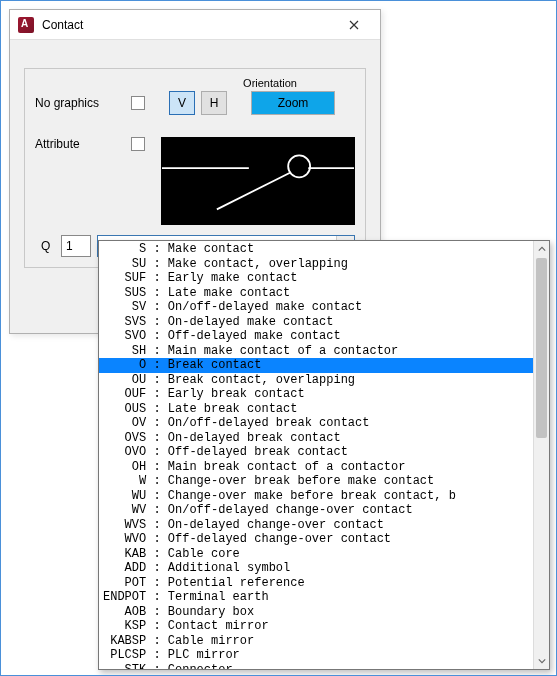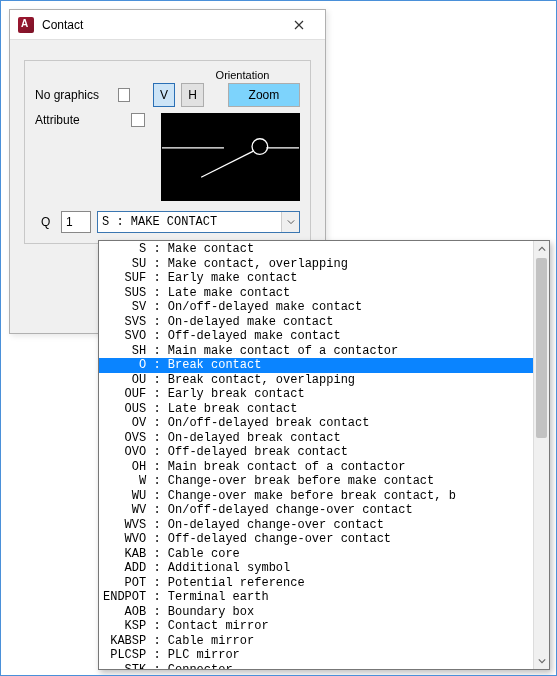--- a/index.html
+++ b/index.html
@@ -11,21 +11,21 @@
     background: #fff;
     width: 557px;
     height: 676px;
     position: relative;
     border: 1px solid #4a90d9;
   }
   .dialog {
     position: absolute;
     left: 8px;
     top: 8px;
-    width: 317px;
+    width: 372px;
     height: 325px;
     border: 1px solid #b0b0b0;
     background: #f0f0f0;
     box-shadow: 2px 2px 6px rgba(0,0,0,0.1);
   }
   .titlebar {
     height: 30px;
     background: #fff;
     border-bottom: 1px solid #e0e0e0;
     display: flex;
@@ -49,59 +49,59 @@
   }
   .titlebar .title { flex:1; font-size:12px; }
   .titlebar .close {
     width:40px; height:26px;
     display:flex;align-items:center;justify-content:center;
     font-size:14px;
     background:transparent;
     border:none;
   }
   .client {
-    padding: 20px 14px 0 14px;
+    padding: 28px 14px 0 14px;
     position:relative;
     height: calc(100% - 30px);
   }
   .panel {
     border:1px solid #c8c8c8;
     background:#f0f0f0;
     padding:8px 10px 10px 10px;
   }
   .orient-label{
     text-align:center;
     font-size:11px;
     margin-left:150px;
     margin-bottom:2px;
   }
   .row1{
     display:flex;
     align-items:center;
     gap:6px;
-    margin-bottom:6px;
+    margin-bottom:22px;
   }
   .lbl-nog{ width:90px; font-size:12px;}
   .chk{
     width:14px;height:14px;border:1px solid #888;background:#fff;
   }
   .orient-btn{
     width:26px;height:24px;
     border:1px solid #adadad;
     background:#e1e1e1;
     font-size:12px;
     display:flex;align-items:center;justify-content:center;
   }
   .orient-btn.sel{
     background:#cce4f7;
     border:1px solid #2a6fb5;
   }
   .zoom-btn{
     width:84px;height:24px;
-    border:1px solid #adadad;background:#7dd3fc;
+    border:1px solid #adadad;background:#0ea5e9;
     font-size:12px;
     display:flex;align-items:center;justify-content:center;
     margin-left:18px;
   }
   .row2{
     display:flex;align-items:flex-start;gap:6px;
   }
   .attr-col{width:110px;}
   .attr-lbl{font-size:12px;margin-bottom:9px;display:flex;align-items:center;gap:30px;}
   .field-row{display:flex;align-items:center;margin:4px 0;}
@@ -160,21 +160,21 @@
     position:absolute;left:0;top:0;right:16px;bottom:0;
     white-space:pre;
     line-height:14.5px;
     padding-top:1px;
   }
   .droplist .item{
     padding-left:4px;
     height:14.5px;
   }
   .droplist .item.sel{
-    background:#0a84ff;color:#ffffff;
+    background:#0a84ff;color:#000000;
   }
   .scrollbar{
     position:absolute;right:0;top:0;bottom:0;width:16px;
     background:#f0f0f0;border-left:1px solid #dcdcdc;
   }
   .scrollbar .sbtn{
     height:16px;background:#f0f0f0;display:flex;align-items:center;justify-content:center;
   }
   .scrollbar .thumb{
     position:absolute;left:2px;right:2px;top:17px;height:180px;

